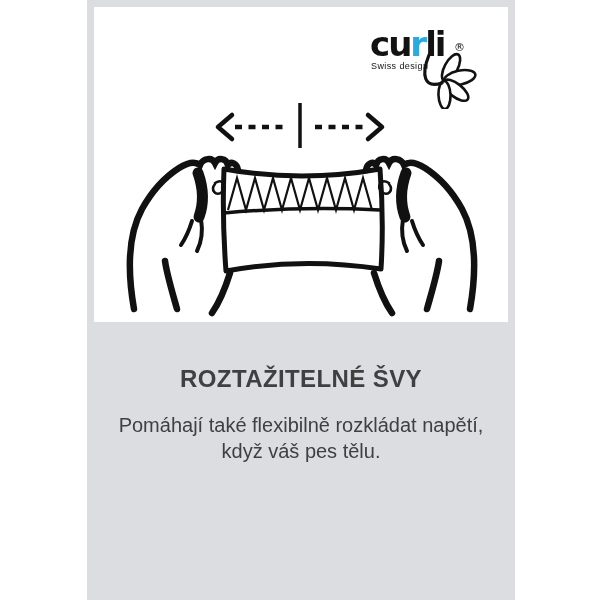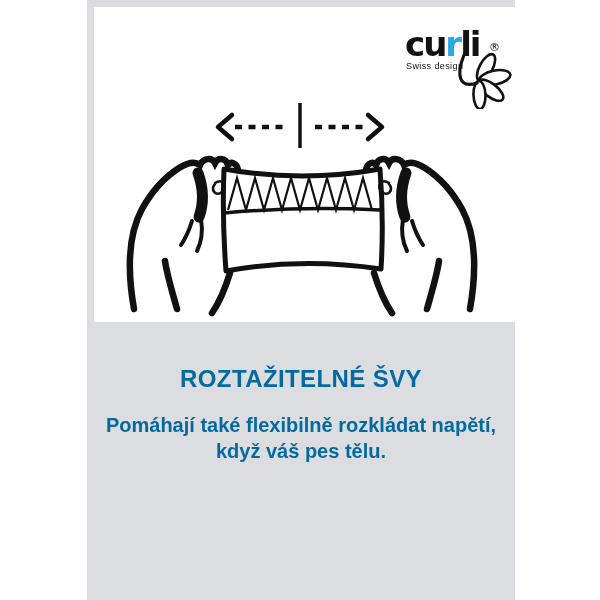--- a/index.html
+++ b/index.html
@@ -15,21 +15,20 @@
     position: absolute;
     left: 87px; top: 0;
     width: 428px; height: 600px;
     background: #dcdde0;
   }
   .panel {
     position: absolute;
     left: 7px; top: 7px;
     width: 414px; height: 315px;
     background: #ffffff;
-    padding-left: 35px;
   }
   .logo {
     position: absolute;
     right: 18px; top: 20px;
     width: 122px; height: 82px;
   }
   .logo svg { display: block; }
   .logo-text {
     font-family: "DejaVu Sans", sans-serif;
     font-weight: bold;
@@ -44,32 +43,32 @@
     letter-spacing: 0.4px;
     fill: #121212;
   }
   .logo-reg { font-family: "DejaVu Sans", sans-serif; font-size: 11px; fill: #121212; }
   .diagram-svg { position: absolute; left: 0; top: 0; }
   .info {
     position: absolute;
     left: 0; top: 322px;
     width: 428px;
     text-align: center;
-    color: #0369a1;
+    color: #404040;
   }
   .info-title {
     padding-top: 42px;
     font-size: 24px;
     font-weight: bold;
     letter-spacing: 0.4px;
     line-height: 30px;
   }
   .info-para { font-size: 20px; line-height: 26px; }
   .para-1 { margin-top: 14px; }
-  .para-2 { margin-top: 18px; font-weight: bold; }
+  .para-2 { margin-top: 18px; }
 </style>
 </head>
 <body>
 
 <div class="card">
 
   <div class="panel">
 
     <div class="logo">
       <svg width="122" height="82" viewBox="0 0 122 82">

